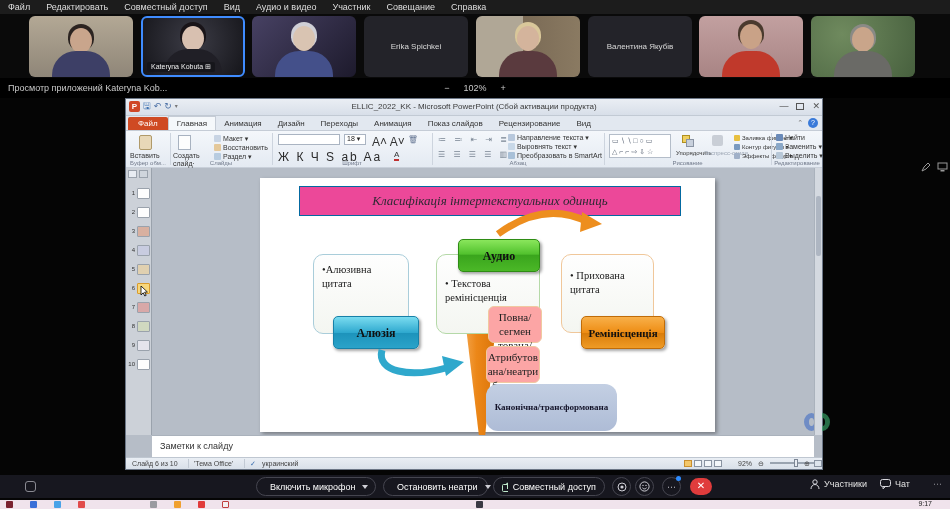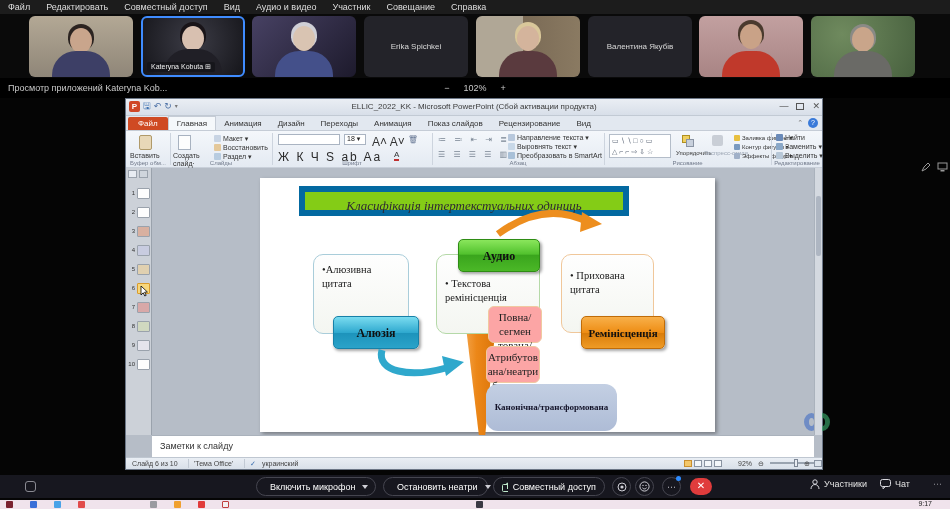--- a/index.html
+++ b/index.html
@@ -59,21 +59,21 @@
   .throw { position:absolute; left:2px; width:22px; height:15px; font-size:6px; color:#333; }
   .throw .num { position:absolute; left:0; top:3px; width:7px; text-align:right; }
   .throw .tb { position:absolute; left:9px; top:1px; width:13px; height:11px; background:#fdfdfd; border:1px solid #9aa2ac; border-radius:1px; }
   .throw.sel .tb { background:#f7d77c; border-color:#d99b2c; }
 
   .canvas { position:absolute; left:26px; right:8px; top:69px; bottom:34px; background:#b6bdc7; overflow:visible; }
   .vscroll { position:absolute; right:0; top:69px; bottom:34px; width:8px; background:#d4d9e0; border-left:1px solid #aab2bc; }
   .vthumb { position:absolute; left:1px; top:28px; width:5px; height:60px; background:#aeb6c2; border-radius:2px; }
 
   .slide { position:absolute; left:108px; top:10px; width:455px; height:254px; background:#fff; box-shadow:2px 2px 4px rgba(0,0,0,.35); }
-  .banner { position:absolute; left:39px; top:8px; width:330px; height:30px; background:#84cc16; border:6px solid #0369a1; }
+  .banner { position:absolute; left:39px; top:8px; width:382px; height:30px; background:#ec4899; border:1px solid #0369a1; }
   .banner .t { width:100%; text-align:center; line-height:28px; font-family:"Liberation Serif", serif; font-style:italic; font-size:13px; color:#2e2933; }
   .rbox { position:absolute; background:linear-gradient(#fefefe,#f4f6f1); border-radius:10px; font-family:"Liberation Serif", serif; font-size:10.5px; color:#222; line-height:1.3; }
   .gloss { position:absolute; border-radius:5px; text-align:center; font-family:"Liberation Serif", serif; font-weight:bold; color:#101010; box-shadow:1.5px 2px 3px rgba(0,0,0,.35); }
   .smallbox { position:absolute; background:#fca5a5; border:1px solid #f0c9a0; border-radius:6px; font-family:Liberation Serif, serif; font-size:11px; color:#222; text-align:center; line-height:1.25; padding-top:4px; }
   .cone { position:absolute; background:linear-gradient(90deg,#f7b160,#ec8718 45%,#d97207); clip-path:polygon(10% 0,100% 0,60% 100%); }
 
   .notes { position:absolute; left:26px; right:8px; bottom:12px; height:22px; background:#fff; border-top:1px solid #aab2bc; }
   .notes .t { font-size:9px; color:#333; padding:5px 0 0 8px; }
   .ppstatus { position:absolute; left:0; bottom:0; width:100%; height:12px; background:linear-gradient(#e9eef4,#d9e0e9); border-top:1px solid #bfc7d1; font-size:7px; color:#444; }
   .ppstatus .cell { position:absolute; top:2px; white-space:nowrap; }

